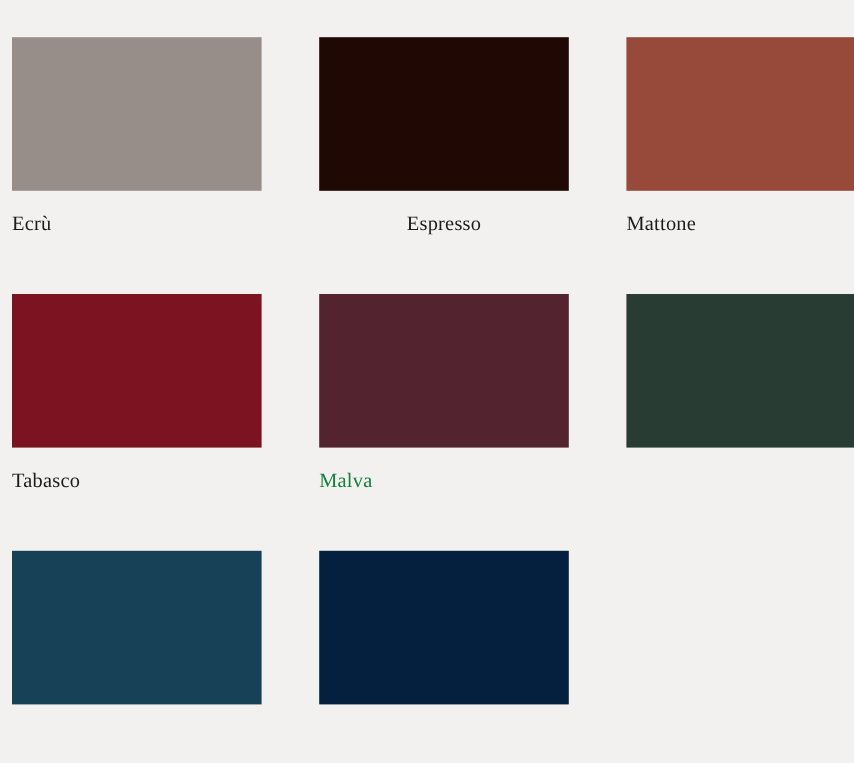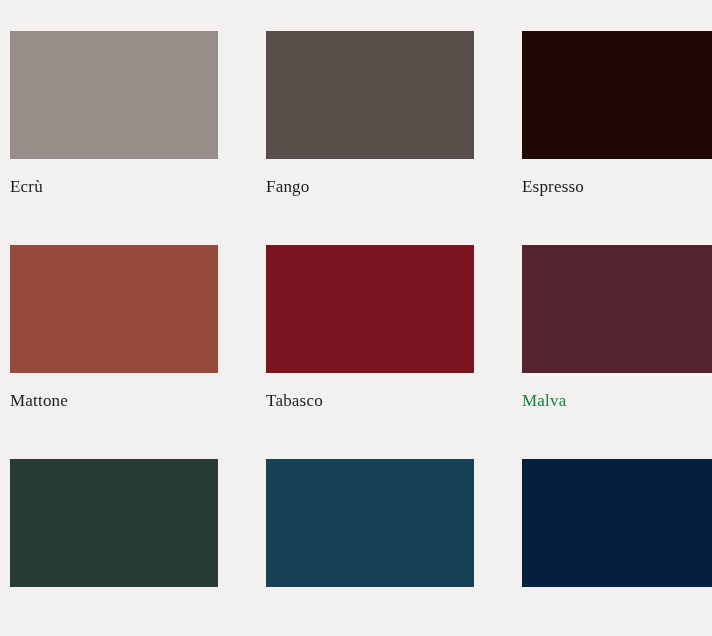--- a/index.html
+++ b/index.html
@@ -47,28 +47,24 @@
 </head>
 <body style="background-color: rgb(242, 241, 239);">
 
 <div id="palette-grid">
 
   <div class="swatch-card">
     <span class="swatch-chip" style="background-color: rgb(151, 142, 137);"></span>
     <span class="swatch-label" style="color: rgb(27, 27, 27);">Ecrù</span>
   </div>
 
-  <div class="swatch-card">
-    <span class="swatch-chip" style="background-color: rgb(89, 79, 74);"></span>
-    <span class="swatch-label" style="color: rgb(27, 27, 27);">Fango</span>
-  </div>
 
   <div class="swatch-card">
     <span class="swatch-chip" style="background-color: rgb(32, 8, 5);"></span>
-    <span class="swatch-label" style="color: rgb(27, 27, 27);">Espresso</span>
+    <span class="swatch-label" style="color: rgb(27, 27, 27); text-align: center;">Espresso</span>
   </div>
 
   <div class="swatch-card">
     <span class="swatch-chip" style="background-color: rgb(151, 73, 58);"></span>
     <span class="swatch-label" style="color: rgb(27, 27, 27);">Mattone</span>
   </div>
 
   <div class="swatch-card">
     <span class="swatch-chip" style="background-color: rgb(123, 20, 32);"></span>
     <span class="swatch-label" style="color: rgb(27, 27, 27);">Tabasco</span>

